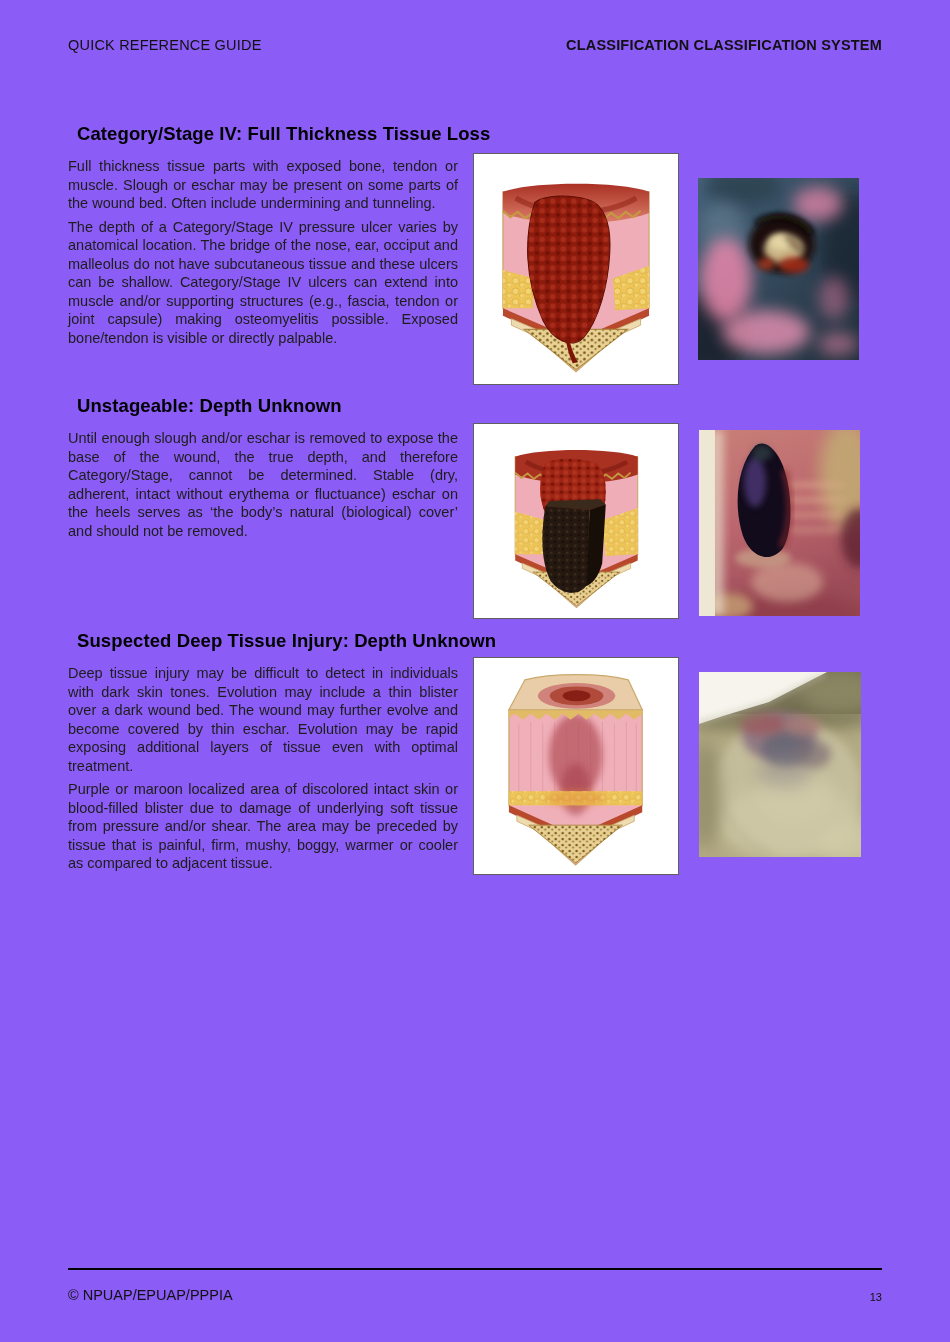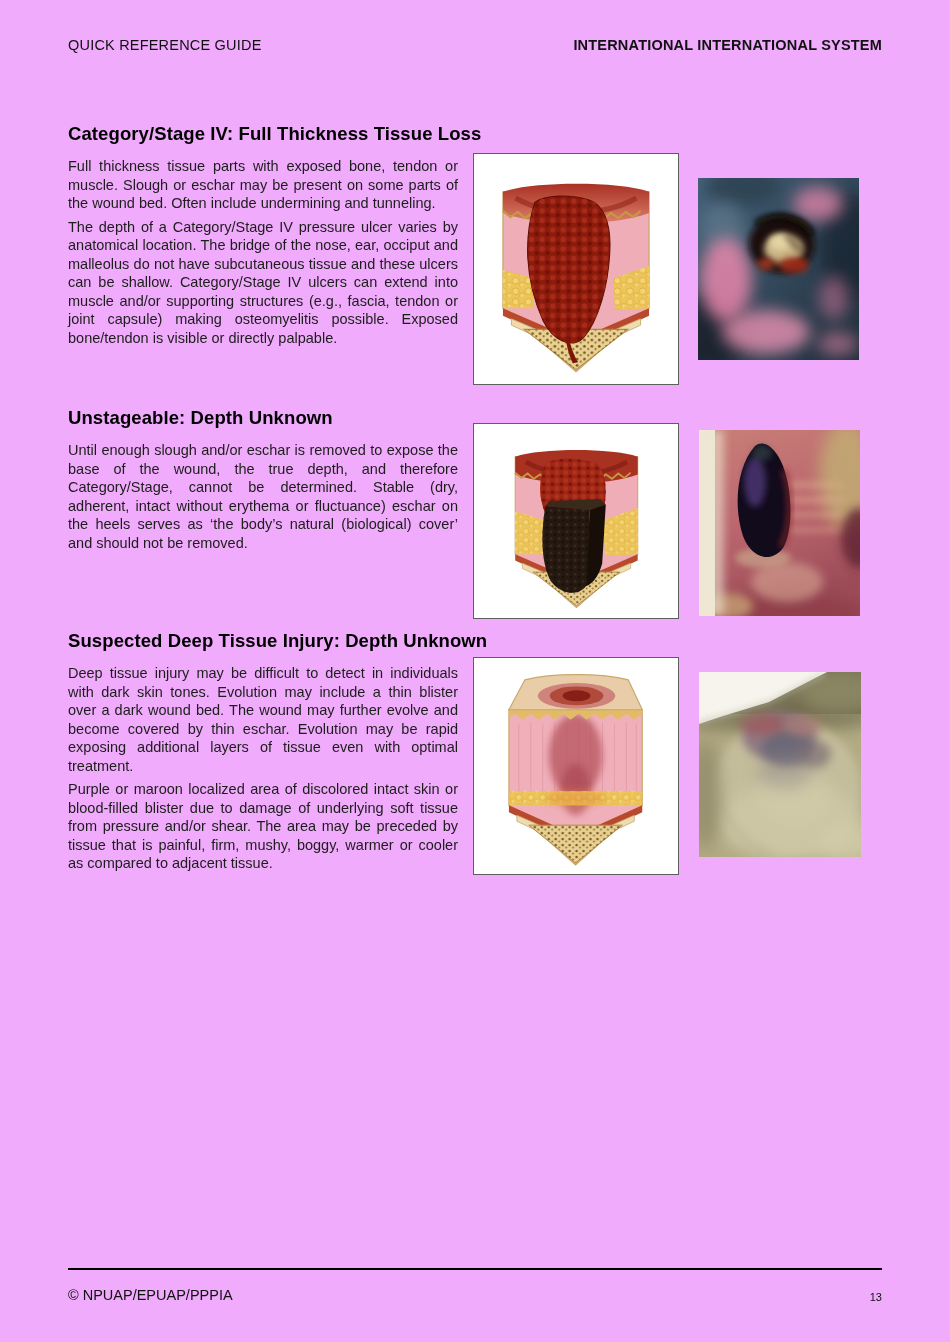--- a/index.html
+++ b/index.html
@@ -1,29 +1,29 @@
 <!DOCTYPE html>
 <html><head>
 <meta charset="utf-8">
 <style>
   html,body{margin:0;padding:0;background:#e8e8e8;}
   .page{
     position:relative; width:950px; height:1342px; margin:0 auto;
-    background:#f0abfc; overflow:hidden;
+    background:#8b5cf6; overflow:hidden;
     font-family:"Liberation Sans", sans-serif; color:#1c1c1b;
   }
   .pg-header{
     position:absolute; left:68px; top:37px; width:814px;
     display:flex; justify-content:space-between; align-items:baseline;
     font-size:14.5px; letter-spacing:0.2px; color:#111;
   }
   .pg-header .hdr-right{font-weight:bold;}
   .text-col{position:absolute; left:68px; width:390px;}
   .text-col h2{
-    margin:0 0 11px 0; font-size:18.5px; line-height:24px;
+    margin:0 0 11px 9px; font-size:18.5px; line-height:24px;
     font-weight:bold; color:#000; white-space:nowrap; letter-spacing:0.1px;
   }
   .text-col p{
     margin:0 0 5px 0; font-size:14.5px; line-height:18.5px;
     text-align:justify; color:#1d1d1b;
   }
   .fig{position:absolute; overflow:hidden;}
   .fig-ill{
     background:#fff; border:1px solid #5f5f5f; box-sizing:border-box;
     display:flex; align-items:center; justify-content:center;
@@ -39,21 +39,21 @@
   }
   .pg-footer .page-num{font-size:11px;}
 </style>
 </head>
 <body>
 
 <div class="page">
 
   <header class="pg-header">
     <span class="hdr-left">QUICK REFERENCE GUIDE</span>
-    <span class="hdr-right">INTERNATIONAL INTERNATIONAL SYSTEM</span>
+    <span class="hdr-right">CLASSIFICATION CLASSIFICATION SYSTEM</span>
   </header>
 
   <section class="text-col" style="top:122px">
     <h2>Category/Stage IV: Full Thickness Tissue Loss</h2>
     <p>Full thickness tissue parts with exposed bone, tendon or muscle. Slough or eschar may be present on some parts of the wound bed. Often include undermining and tunneling.</p>
     <p>The depth of a Category/Stage IV pressure ulcer varies by anatomical location. The bridge of the nose, ear, occiput and malleolus do not have subcutaneous tissue and these ulcers can be shallow. Category/Stage IV ulcers can extend into muscle and/or supporting structures (e.g., fascia, tendon or joint capsule) making osteomyelitis possible. Exposed bone/tendon is visible or directly palpable.</p>
   </section>
 
   <div class="fig fig-ill" style="left:473px; top:153px; width:206px; height:232px;">
     <svg viewBox="0 0 170 205" preserveAspectRatio="xMidYMid meet" role="img" aria-label="Cross-section illustration of full thickness tissue loss with crater extending to bone">
@@ -130,21 +130,21 @@
         <path d="M58,46 C74,34 102,38 114,56" stroke="#0d0703" stroke-width="6" fill="none" filter="url(#f3a)"></path>
         <ellipse cx="86" cy="71" rx="20" ry="15" fill="#c9b486" filter="url(#f3a)"></ellipse>
         <ellipse cx="82" cy="64" rx="11" ry="8" fill="#e4d4a4" filter="url(#f3a)"></ellipse>
         <ellipse cx="96" cy="87" rx="15" ry="8" fill="#9e2a16" opacity="0.9" filter="url(#f3a)"></ellipse>
         <ellipse cx="68" cy="86" rx="9" ry="6" fill="#b03a22" opacity="0.8" filter="url(#f3a)"></ellipse>
         <path d="M88,58 L104,74" stroke="#140c06" stroke-width="3" opacity="0.8" filter="url(#f3a)"></path>
       </g>
     </svg>
   </div>
 
-  <section class="text-col" style="top:406px">
+  <section class="text-col" style="top:394px">
     <h2>Unstageable: Depth Unknown</h2>
     <p>Until enough slough and/or eschar is removed to expose the base of the wound, the true depth, and therefore Category/Stage, cannot be determined. Stable (dry, adherent, intact without erythema or fluctuance) eschar on the heels serves as ‘the body’s natural (biological) cover’ and should not be removed.</p>
   </section>
 
   <div class="fig fig-ill" style="left:473px; top:423px; width:206px; height:196px;">
     <svg viewBox="0 0 170 205" preserveAspectRatio="xMidYMid meet" role="img" aria-label="Cross-section illustration of wound base covered by dark eschar">
       <defs>
         <pattern id="craterDotsB" width="10" height="9" patternUnits="userSpaceOnUse">
           <circle cx="3" cy="3" r="2.6" fill="#b23a22" opacity="0.9"></circle>
           <circle cx="8" cy="7" r="2" fill="#6b1106"></circle>

